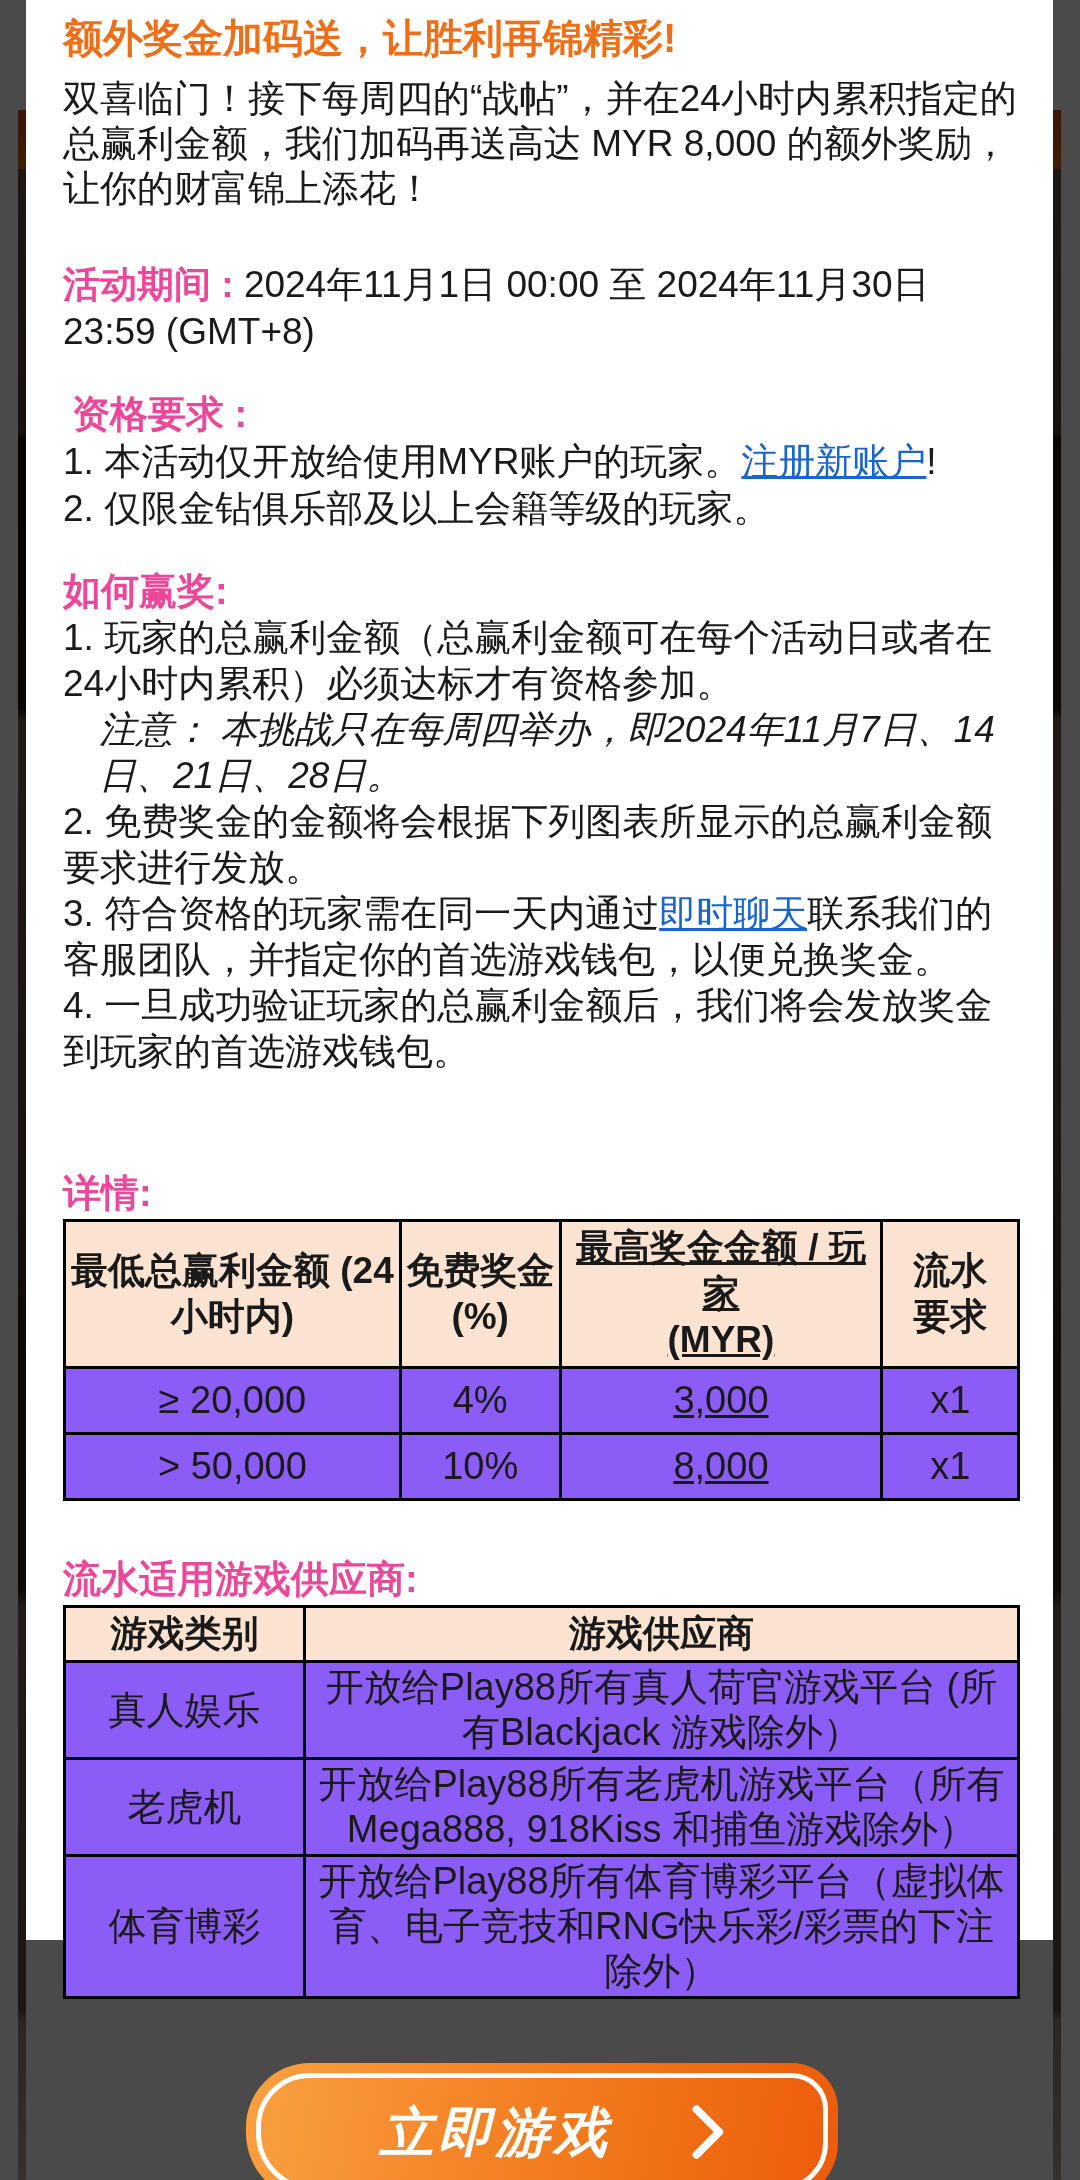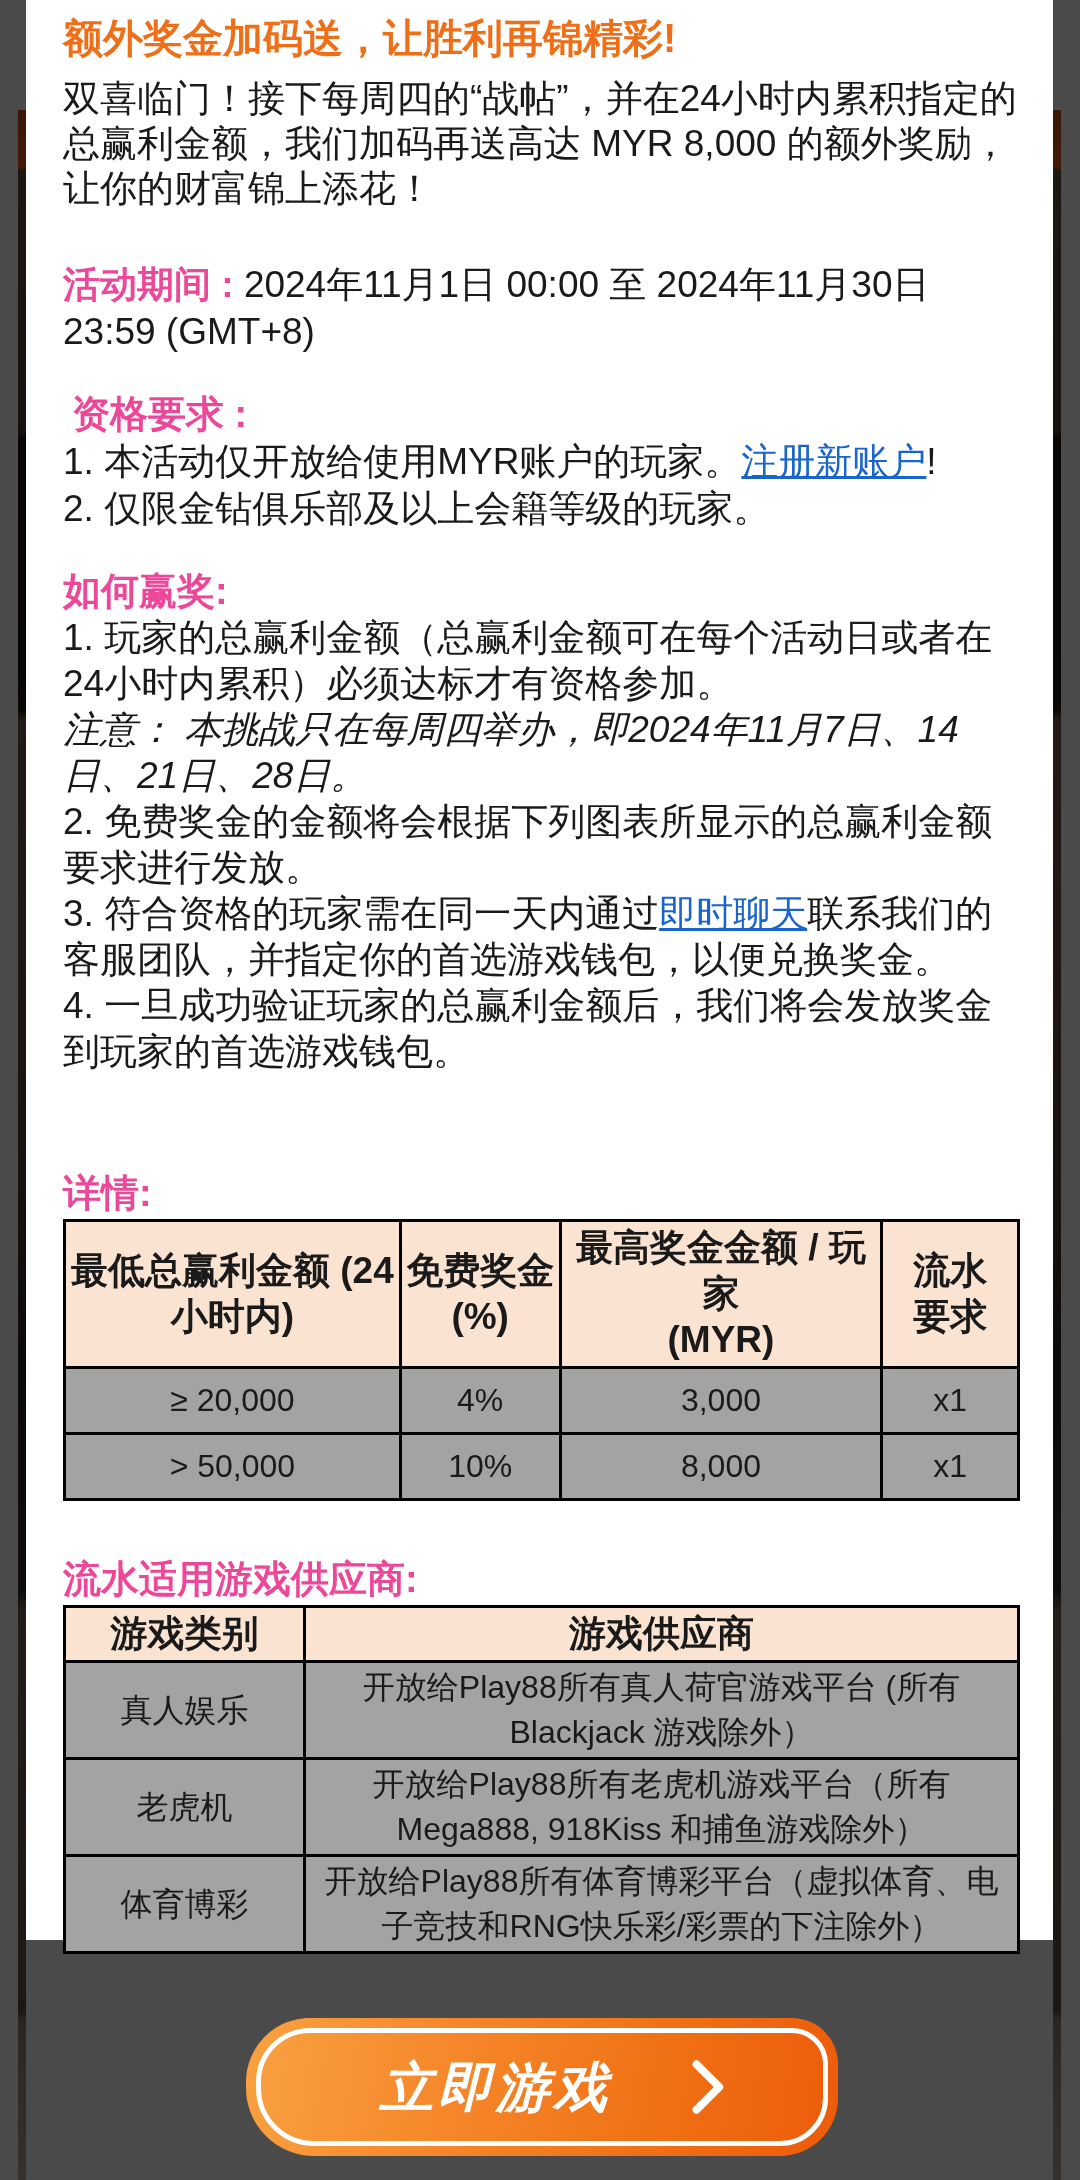--- a/index.html
+++ b/index.html
@@ -38,32 +38,32 @@
     color:#ee6f17;
   }
   p{margin:0;}
   .intro{margin-top:12px;font-size:37px;line-height:45px;}
   .period{margin-top:50px;font-size:37px;line-height:47px;}
   .sec-label{color:#ec4899;font-weight:bold;}
   .elig-head{margin-top:36px;padding-left:9px;font-size:38px;line-height:47px;}
   .elig-items{font-size:37px;line-height:47px;}
   .how-head{margin-top:36px;font-size:38px;line-height:47px;}
   .how-items p{font-size:37px;line-height:46px;}
-  .note{font-style:italic;}
+  .note{font-style:italic;margin-left:36px;}
   a.link{color:#1965cc;text-decoration:underline;}
   .details-head{margin-top:96px;font-size:38px;line-height:44px;}
   .prov-head{margin-top:56px;font-size:38px;line-height:44px;}
 
   table{border-collapse:collapse;width:100%;margin-top:4px;table-layout:fixed;}
   th,td{border:3px solid #000;text-align:center;vertical-align:middle;}
   th{background:#fae3d1;font-size:37px;font-weight:bold;line-height:46px;padding:3px 2px;}
-  td{background:#a3a3a3;font-size:32px;line-height:45px;}
+  td{background:#8b5cf6;font-size:38px;line-height:45px;}
   .t1 td{padding:9px 4px;}
   .t2 td{padding:2px 8px;}
-  .t1 .c1{width:35.5%;margin-left:16px;} .t1 .c2{width:16.5%;} .t1 .c3{width:34%;} .t1 .c4{width:14%;}
+  .t1 .c1{width:35.5%;margin-left:16px;} .t1 .c2{width:16.5%;} .t1 .c3{width:34%;text-decoration:underline;} .t1 .c4{width:14%;}
   .t2 .c1{width:24.8%;} .t2 .c2{width:75.2%;}
 
   .cta-wrap{margin-top:64px;display:flex;justify-content:center;}
   .cta{
     position:relative;width:592px;height:138px;border:none;cursor:pointer;
     border-radius:64px 46px 58px 68px;
     background:linear-gradient(100deg,#f9a141 0%,#f5872a 35%,#f07014 70%,#ec5b0b 100%);
     display:flex;align-items:center;justify-content:center;gap:74px;
     padding-left:30px;box-sizing:border-box;
   }

